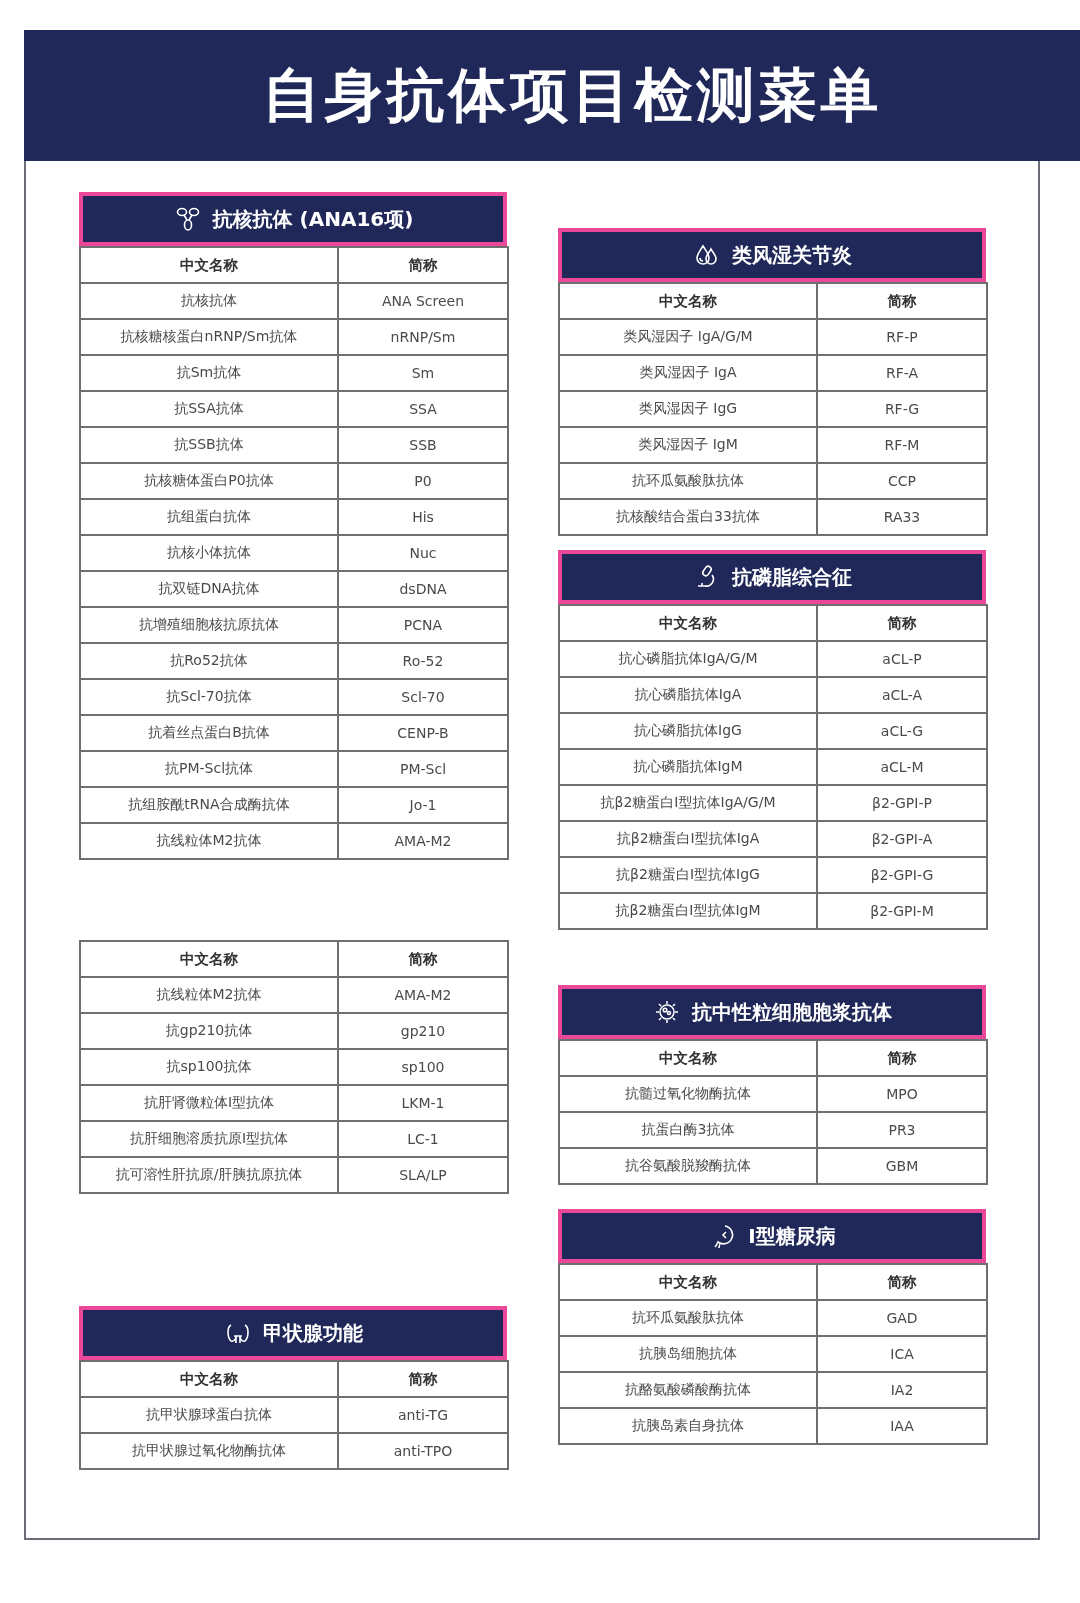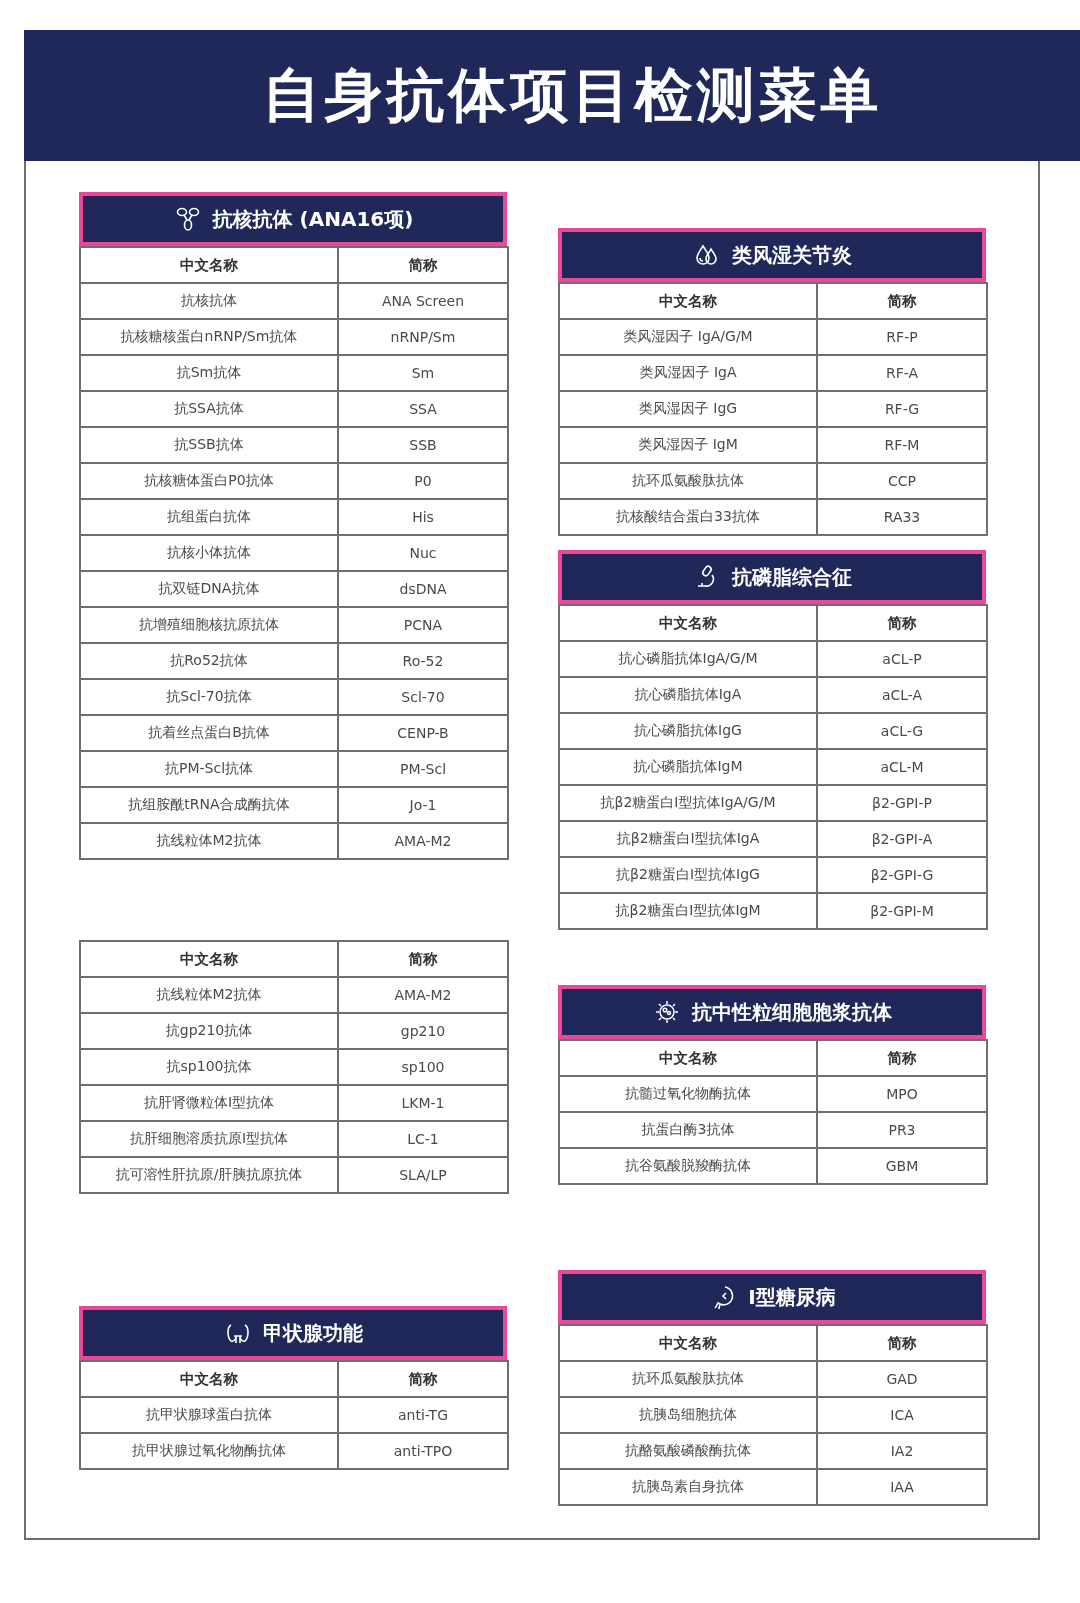--- a/index.html
+++ b/index.html
@@ -343,21 +343,21 @@
             <td>PR3</td>
           </tr>
         <tr>
             <td>抗谷氨酸脱羧酶抗体</td>
             <td>GBM</td>
           </tr>
       </tbody>
     </table>
   </div>
 
-  <div class="block" style="top:1270px;">
+  <div class="block" style="top:1209px;">
     <div class="block-head">
       <span class="icon">
         <svg viewBox="0 0 28 28" fill="none" stroke="#fff" stroke-width="1.6">
             <path d="M16 4 A9 9 0 1 1 9 20 C8 22 7 24 6 25"></path>
             <path d="M11 22 C10 24 10 25 10 26"></path>
             <path d="M17 10 l-3 3 l3 3"></path>
           </svg>
       </span>
       <span>Ⅰ型糖尿病</span>
     </div>

